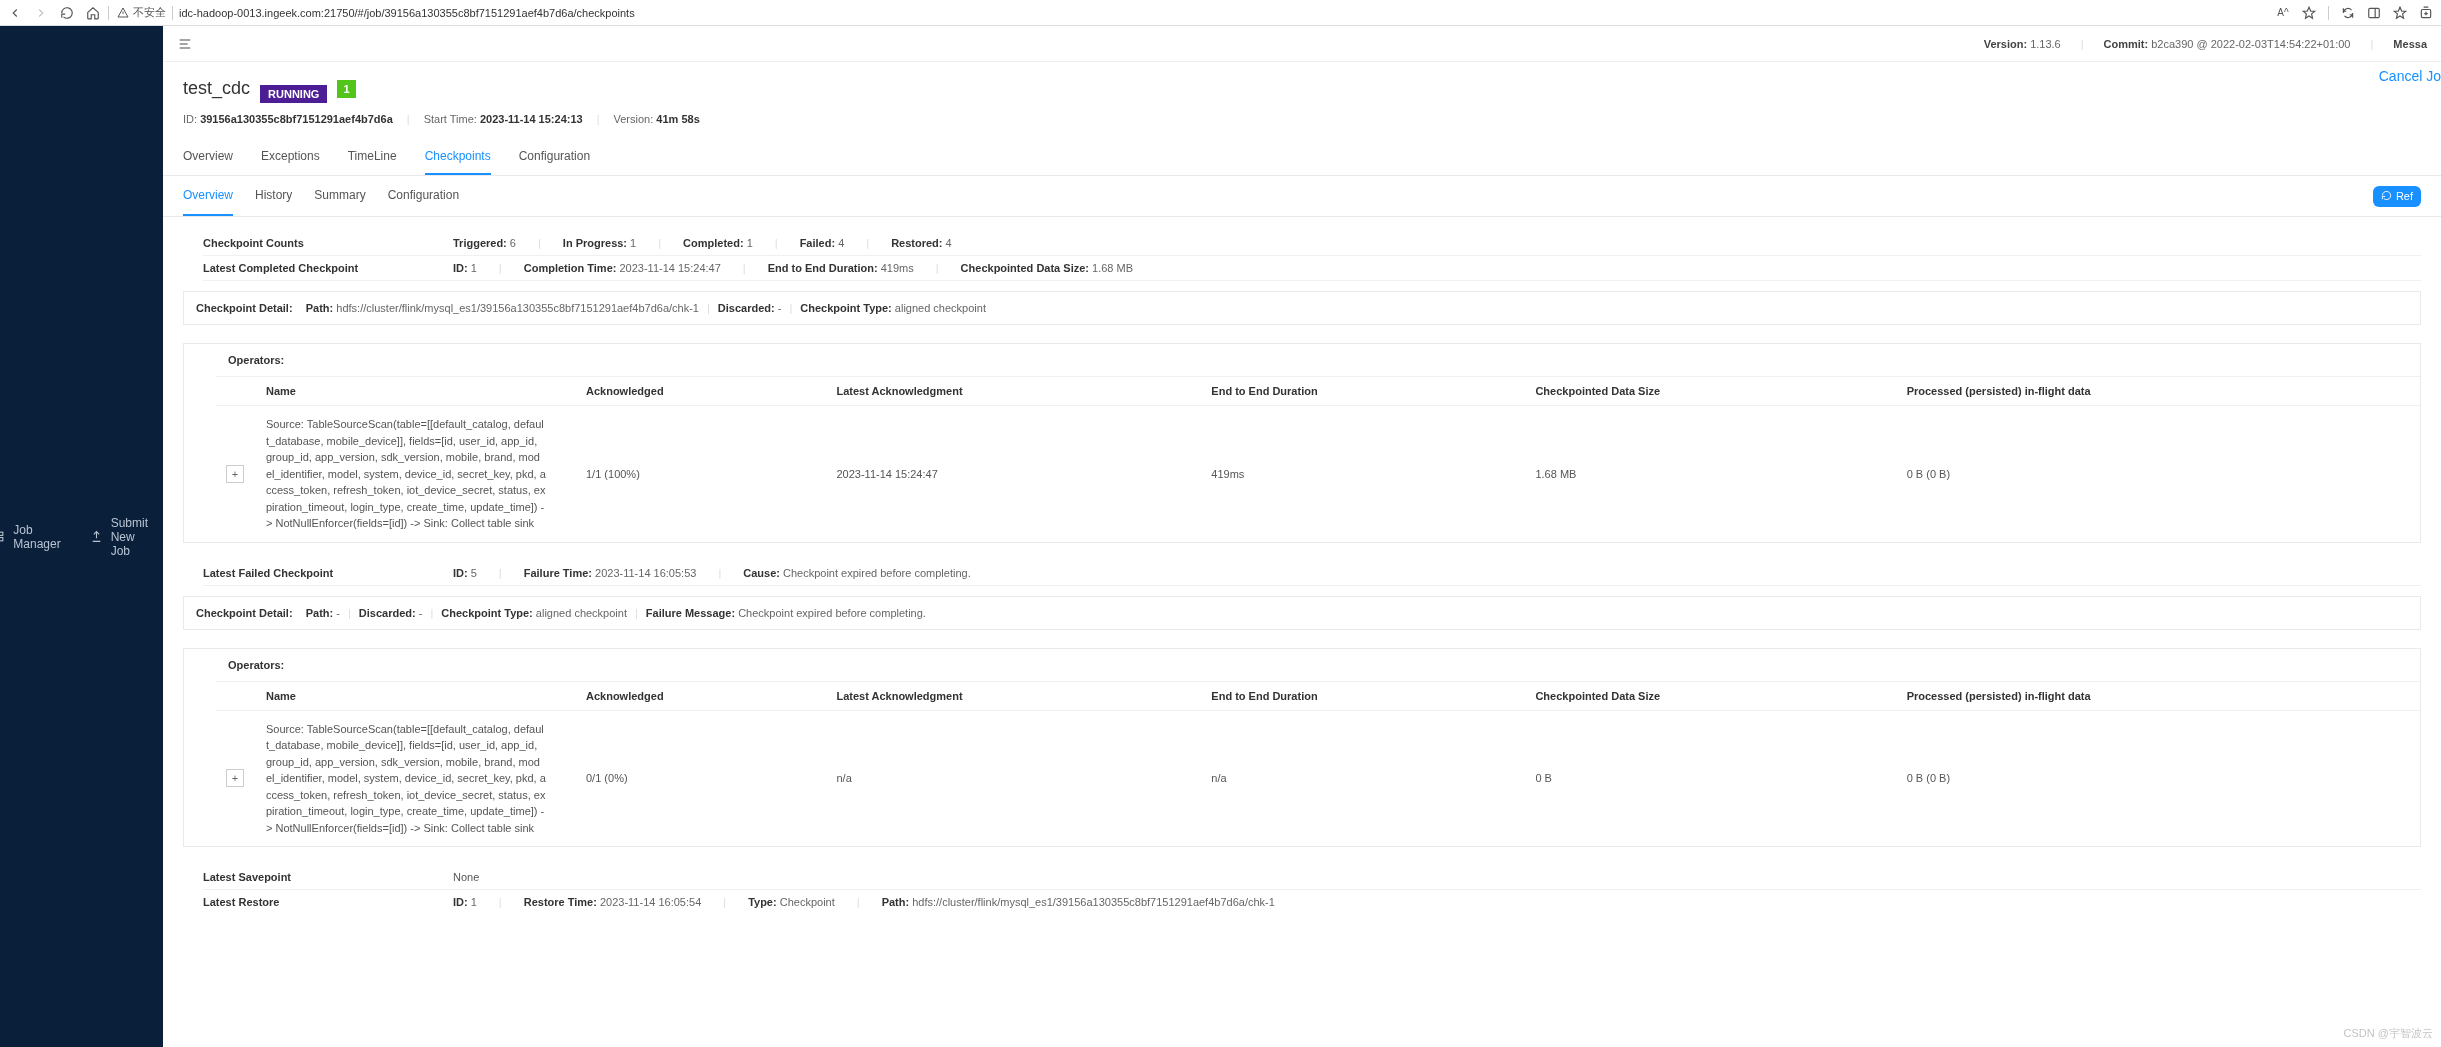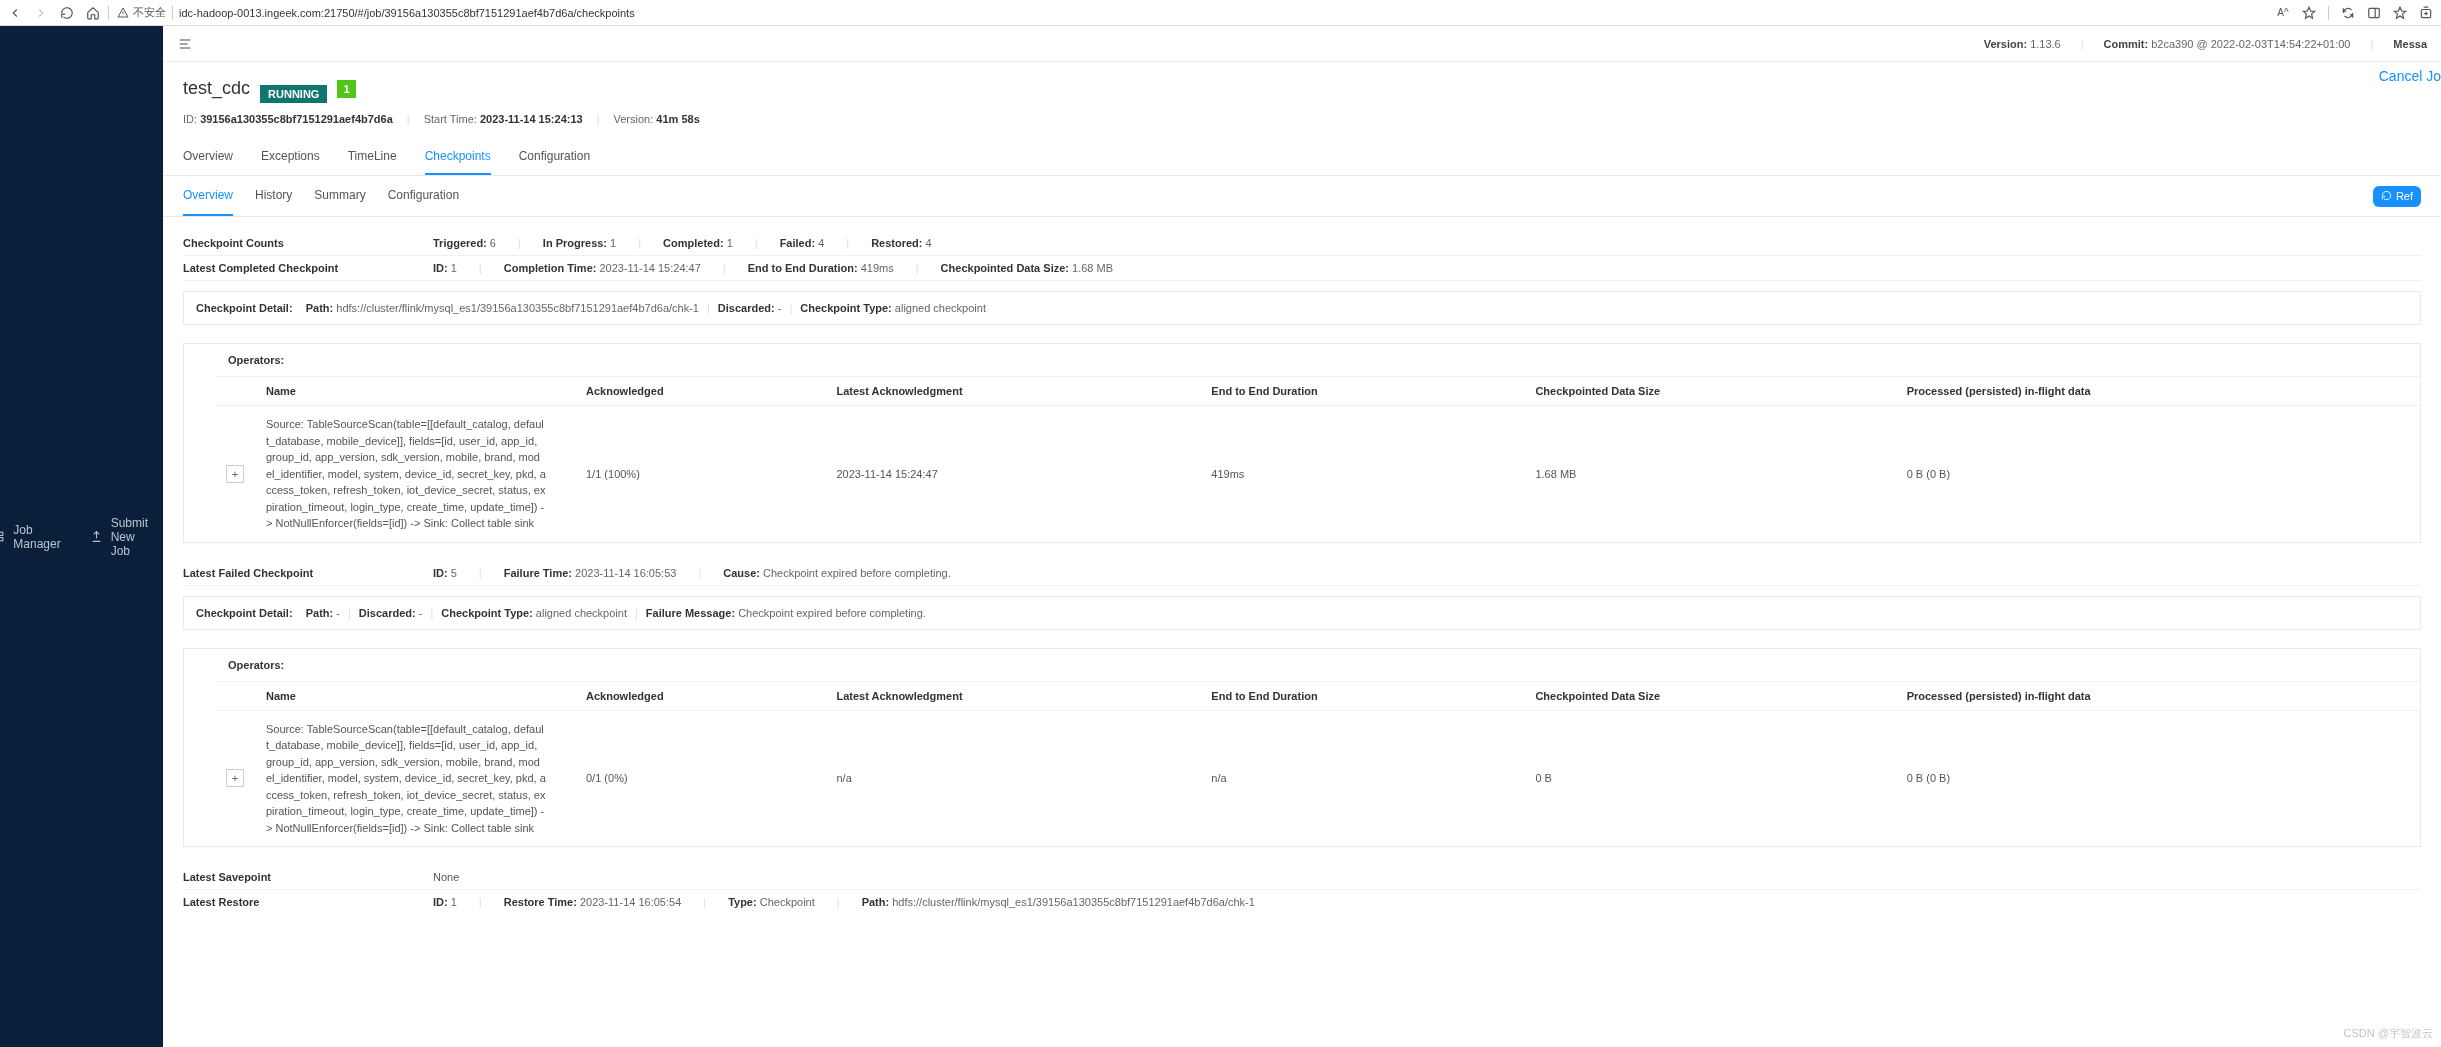--- a/index.html
+++ b/index.html
@@ -29,21 +29,21 @@
     
     .top-meta { height: 36px; display: flex; align-items: center; padding: 0 14px; border-bottom: 1px solid #eee; font-size: 11px; color: #666; justify-content: space-between;}
     .top-meta .collapse-icon { width:16px; height:16px; margin-right: 8px; }
     .top-meta .right { display:flex; align-items:center; gap: 14px; }
     .top-meta b { color:#444; font-weight:600;}
 
     
     .job-header { padding: 12px 20px 0 20px; }
     .job-title-row { display: flex; align-items: center; gap: 10px; }
     .job-title { font-size: 18px; color: #333; text-align: center; }
-    .badge-running { background: #0f766e; color: #fff; font-size: 11px; font-weight: 600; padding: 3px 8px; margin-top: 11px; }
+    .badge-running { background: #4c1d95; color: #fff; font-size: 11px; font-weight: 600; padding: 3px 8px; margin-top: 11px; }
     .badge-count { background: #52c41a; color: #fff; font-size: 11px; font-weight: 600; padding: 3px 6px; }
     .job-meta-row { display: flex; align-items: center; gap: 6px; padding: 10px 0; font-size: 11px; color: #666; flex-wrap:wrap;}
     .job-meta-row .sep { color: #ddd; margin: 0 8px; }
     .job-meta-row b { color: #333; font-weight: 600; }
     .cancel-job { margin-left: auto; color: #1890ff; font-size: 14px; align-self: flex-start; padding-top: 6px; padding-right: 0; }
 
     
     .main-tabs { display: flex; gap: 28px; padding: 0 20px; border-bottom: 1px solid #eaeaea; margin-top: 4px; }
     .main-tab { padding: 10px 0; font-size: 12px; color: #555; cursor: pointer; border-bottom: 2px solid transparent; }
     .main-tab.active { color: #1890ff; border-bottom-color: #1890ff; }
@@ -51,21 +51,21 @@
     
     .subtab-row { display: flex; align-items: center; padding: 0 20px; border-bottom: 1px solid #eaeaea; }
     .subtabs { display: flex; gap: 22px; }
     .subtab { padding: 12px 0; font-size: 12px; color: #555; cursor: pointer; border-bottom: 2px solid transparent; }
     .subtab.active { color: #1890ff; border-bottom-color: #1890ff; }
     .refresh-btn { margin-left: auto; background: #1890ff; color: #fff; border: none; padding: 4px 8px; font-size: 11px; display: flex; align-items: center; gap: 4px; border-radius: 6px; cursor:pointer;}
 
     
     .body { padding: 14px 20px; font-size: 11px; color: #555; }
     .section-label { font-weight: 600; color: #333; padding-right: 20px; display:inline-block; min-width: 250px; }
-    .kv-row { display: flex; align-items: center; padding: 6px 0; border-bottom: 1px solid #f0f0f0; flex-wrap: wrap; }
+    .kv-row { display: flex; align-items: center; padding: 6px 0; border-bottom: 1px solid #f0f0f0; flex-wrap: wrap; margin-left: 20px; }
     .kv-row .pairs { display: flex; flex-wrap: wrap; gap: 16px; align-items:center;}
     .pair { white-space: nowrap; }
     .pair .k { color: #333; font-weight: 600; }
     .pair .v { color: #666; }
     .pipe { color: #ddd; margin: 0 6px; }
 
     .detail-box { border: 1px solid #eaeaea; padding: 10px 12px; margin: 10px 0 18px 0; font-size: 11px; background:#fff;}
     .detail-box .row { display: flex; flex-wrap: wrap; gap: 2px; align-items:center;}
 
     .ops { border: 1px solid #eaeaea; margin: 4px 0 18px 0; padding-left: 32px; }

